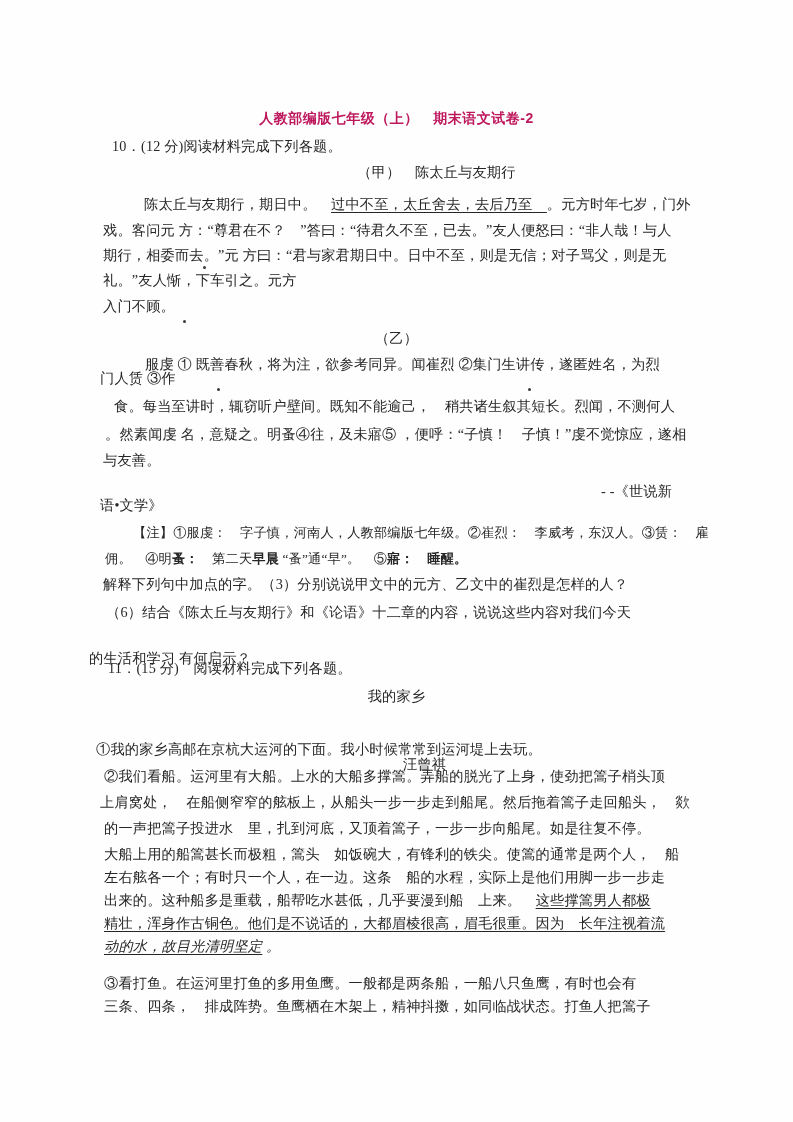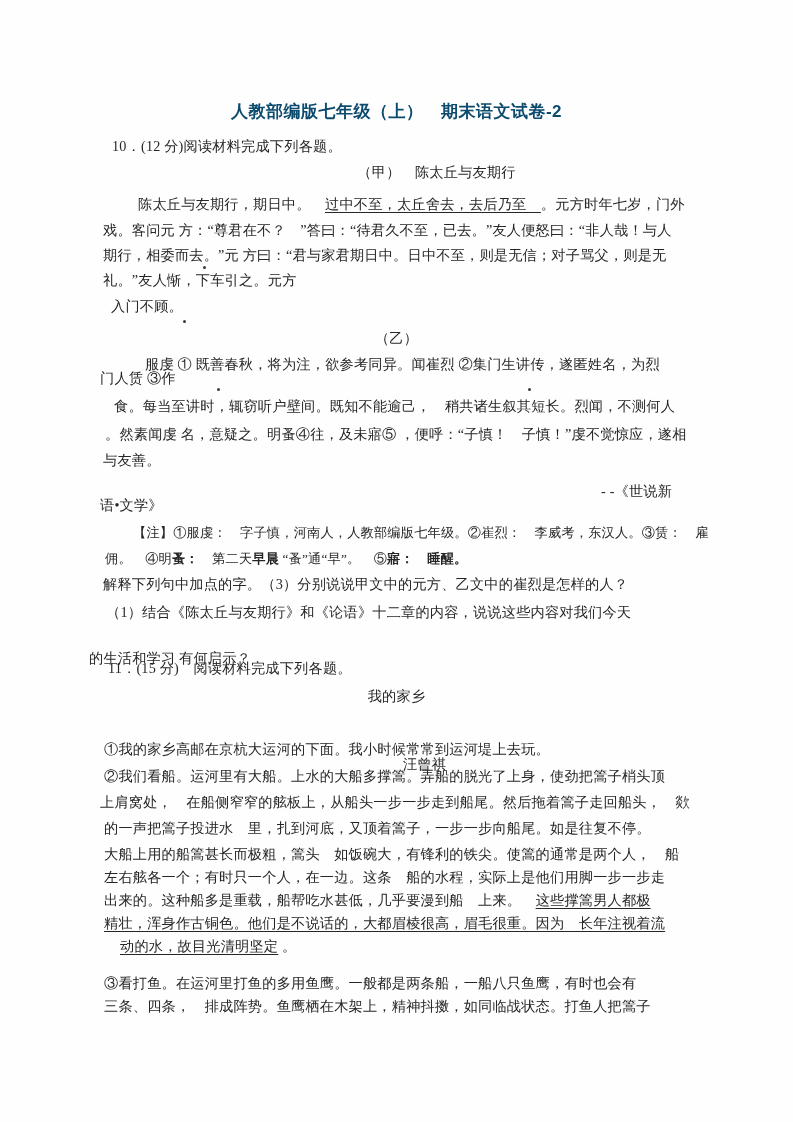--- a/index.html
+++ b/index.html
@@ -16,73 +16,74 @@
     position:absolute;
     white-space:pre;
     font-size:14.2px;
     line-height:17px;
     letter-spacing:0.2px;
   }
   .center{left:0;width:100%;text-align:center;}
   .title{
     font-family:"Liberation Sans","DejaVu Sans",sans-serif;
     font-weight:700;
-    font-size:17px;
+    font-size:14px;
     line-height:23px;
     letter-spacing:0.5px;
-    color:#0c4a6e;
+    color:#be185d;
+    margin-top:7px;
   }
   .small{font-size:13.2px;}
   .u{text-decoration:underline;text-underline-offset:3px;text-decoration-thickness:1px;}
   .b{font-weight:700;}
   .dot{
     position:absolute;
     width:3px;height:3px;
     border-radius:50%;
     background:#3a3a3a;
   }
 </style>
 </head>
 <body>
 
 <div class="page">
   <div class="line title center" style="top:100px">人教部编版七年级（上）　期末语文试卷-2</div>
   <div>
       <div class="line" style="top: 138px; left: 112px;"><span>10．(12 分)阅读材料完成下列各题。</span></div>
       <div class="line center" style="top: 164px; padding-left: 40px;"><span>（甲）　陈太丘与友期行</span></div>
-      <div class="line" style="top: 196px; left: 138px;"><span>陈太丘与友期行，期日中。　</span><span class="u">过中不至，太丘舍去，去后乃至　</span><span>。元方时年七岁，门外</span></div>
+      <div class="line" style="top: 196px; left: 144px;"><span>陈太丘与友期行，期日中。　</span><span class="u">过中不至，太丘舍去，去后乃至　</span><span>。元方时年七岁，门外</span></div>
       <div class="line" style="top: 222px; left: 103px;"><span>戏。客问元 方：“尊君在不？　”答曰：“待君久不至，已去。”友人便怒曰：“非人哉！与人</span></div>
       <div class="line" style="top: 247px; left: 103px; text-align: right;"><span>期行，相委而去。”元 方曰：“君与家君期日中。日中不至，则是无信；对子骂父，则是无</span></div>
       <div class="line" style="top: 272px; left: 103px; text-align: right;"><span>礼。”友人惭，下车引之。元方</span></div>
-      <div class="line" style="top: 298px; left: 103px; margin-left: 8px;"><span>入门不顾。</span></div>
+      <div class="line" style="top: 298px; left: 103px;"><span>入门不顾。</span></div>
       <div class="line center" style="top: 330px;"><span>（乙）</span></div>
       <div class="line" style="top: 356px; left: 145px;"><span>服虔 ① 既善春秋，将为注，欲参考同异。闻崔烈 ②集门生讲传，遂匿姓名，为烈</span></div>
       <div class="line" style="top: 370px; left: 100px;"><span>门人赁 ③作</span></div>
       <div class="line" style="top: 398px; left: 114px;"><span>食。每当至讲时，辄窃听户壁间。既知不能逾己，　稍共诸生叙其短长。烈闻，不测何人</span></div>
       <div class="line" style="top: 426px; left: 105px;"><span>。然素闻虔 名，意疑之。明蚤④往，及未寤⑤ ，便呼：“子慎！　子慎！”虔不觉惊应，遂相</span></div>
       <div class="line" style="top: 452px; left: 103px;"><span>与友善。</span></div>
       <div class="line" style="top: 483px; left: 601px;"><span>- -《世说新</span></div>
       <div class="line" style="top: 497px; left: 100px;"><span>语•文学》</span></div>
       <div class="line small" style="top: 524px; left: 133px;"><span>【注】①服虔：　字子慎，河南人，人教部编版七年级。②崔烈：　李威考，东汉人。③赁：　雇</span></div>
       <div class="line small" style="top: 550px; left: 105px;"><span>佣。　④明</span><span class="b">蚤：</span><span>　第二天</span><span class="b">早晨</span><span> “蚤”通“早”。　⑤</span><span class="b">寤：</span><span>　</span><span class="b">睡醒。</span></div>
       <div class="line" style="top: 576px; left: 103px;"><span>解释下列句中加点的字。（3）分别说说甲文中的元方、乙文中的崔烈是怎样的人？</span></div>
-      <div class="line" style="top: 604px; left: 106px;"><span>（1）结合《陈太丘与友期行》和《论语》十二章的内容，说说这些内容对我们今天</span></div>
+      <div class="line" style="top: 604px; left: 106px;"><span>（6）结合《陈太丘与友期行》和《论语》十二章的内容，说说这些内容对我们今天</span></div>
       <div class="line" style="top: 630px; left: 89px; margin-top: 20px;"><span>的生活和学习 有何启示？</span></div>
       <div class="line" style="top: 660px; left: 108px;"><span>11．(15 分)　阅读材料完成下列各题。</span></div>
       <div class="line center" style="top: 688px;"><span>我的家乡</span></div>
       <div class="line center" style="top: 756px; padding-left: 28px;"><span>汪曾祺</span></div>
-      <div class="line" style="top: 741px; left: 104px;"><span>①我的家乡高邮在京杭大运河的下面。我小时候常常到运河堤上去玩。</span></div>
+      <div class="line" style="top: 741px; left: 96px;"><span>①我的家乡高邮在京杭大运河的下面。我小时候常常到运河堤上去玩。</span></div>
       <div class="line" style="top: 768px; left: 104px;"><span>②我们看船。运河里有大船。上水的大船多撑篙。弄船的脱光了上身，使劲把篙子梢头顶</span></div>
       <div class="line" style="top: 794px; left: 100px;"><span>上肩窝处，　在船侧窄窄的舷板上，从船头一步一步走到船尾。然后拖着篙子走回船头，　欻</span></div>
       <div class="line" style="top: 820px; left: 104px;"><span>的一声把篙子投进水　里，扎到河底，又顶着篙子，一步一步向船尾。如是往复不停。</span></div>
       <div class="line" style="top: 846px; left: 104px;"><span>大船上用的船篙甚长而极粗，篙头　如饭碗大，有锋利的铁尖。使篙的通常是两个人，　船</span></div>
       <div class="line" style="top: 869px; left: 104px;"><span>左右舷各一个；有时只一个人，在一边。这条　船的水程，实际上是他们用脚一步一步走</span></div>
       <div class="line" style="top: 892px; left: 104px;"><span>出来的。这种船多是重载，船帮吃水甚低，几乎要漫到船　上来。　</span><span class="u">这些撑篙男人都极</span></div>
       <div class="line" style="top: 915px; left: 104px;"><span class="u">精壮，浑身作古铜色。他们是不说话的，大都眉棱很高，眉毛很重。因为　长年注视着流</span></div>
-      <div class="line" style="top: 938px; left: 120px;"><span class="u">动的水，故目光清明坚定</span><span> 。</span></div>
+      <div class="line" style="top: 938px; left: 104px; font-style: italic;"><span class="u">动的水，故目光清明坚定</span><span> 。</span></div>
       <div class="line" style="top: 975px; left: 104px;"><span>③看打鱼。在运河里打鱼的多用鱼鹰。一般都是两条船，一船八只鱼鹰，有时也会有</span></div>
       <div class="line" style="top: 998px; left: 104px;"><span>三条、四条，　排成阵势。鱼鹰栖在木架上，精神抖擞，如同临战状态。打鱼人把篙子</span></div>
       <div class="dot" style="left: 203px; top: 266px;"></div>
       <div class="dot" style="left: 183px; top: 320px;"></div>
       <div class="dot" style="left: 217px; top: 388px;"></div>
       <div class="dot" style="left: 528px; top: 388px;"></div>
     </div>
 </div>
 
 </body></html>

